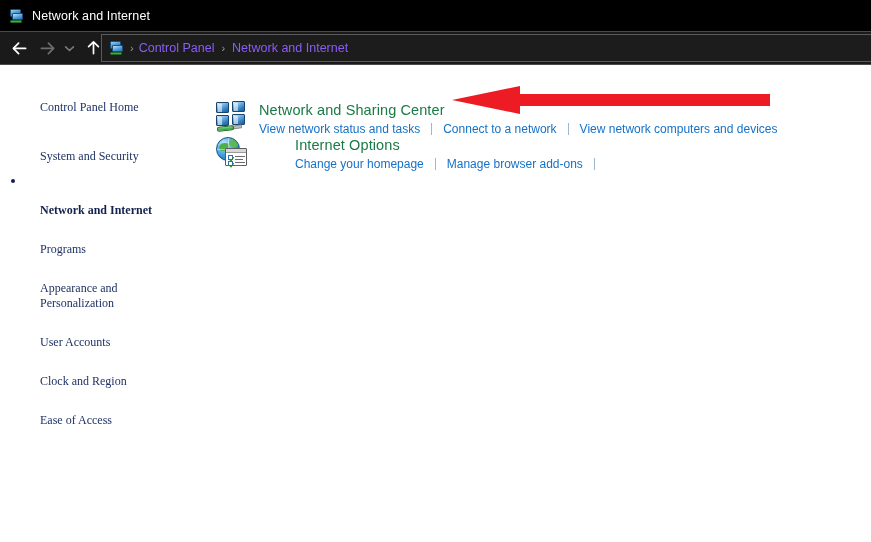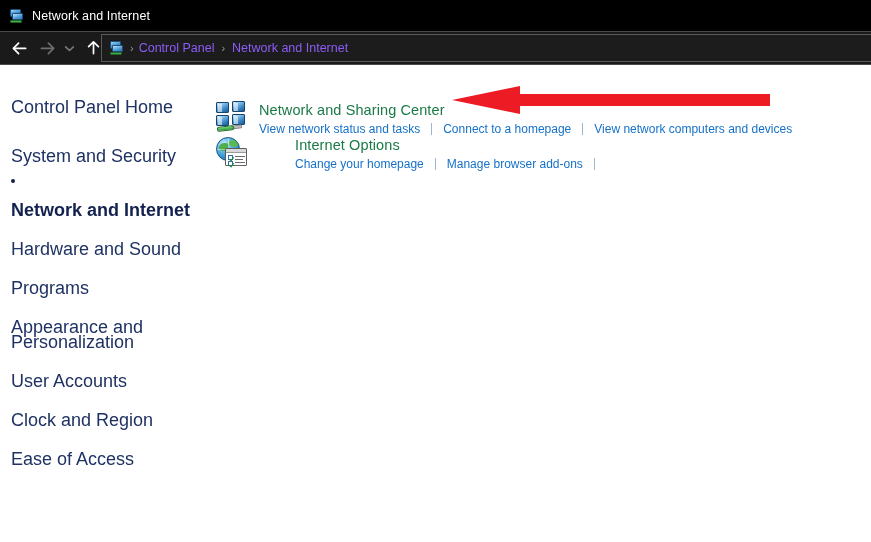--- a/index.html
+++ b/index.html
@@ -129,26 +129,27 @@
   #sidebar {
     position: absolute;
     left: 0;
     top: 66px;
     width: 205px;
     padding-top: 19px;
     box-sizing: border-box;
   }
   .side-item {
     position: relative;
-    font-size: 18px;
+    font-size: 12px;
     color: #1f3264;
     line-height: 15px;
-    padding-left: 11px;
+    padding-left: 40px;
     margin-bottom: 9px;
     white-space: pre-line;
+    font-family: Liberation Serif, serif;
   }
   .side-item.gap-after { margin-bottom: 19px; }
   .side-item.current {
     font-weight: bold;
     color: #12214f;
   }
   .side-bullet {
     position: absolute;
     left: 11px;
     top: 6px;
@@ -413,23 +414,20 @@
 
   <div class="side-item">
     <span>System and Security</span>
   </div>
 
   <div class="side-item current">
     <span class="side-bullet"></span>
     <span>Network and Internet</span>
   </div>
 
-  <div class="side-item">
-    <span>Hardware and Sound</span>
-  </div>
 
   <div class="side-item">
     <span>Programs</span>
   </div>
 
   <div class="side-item">
     <span>Appearance and
 Personalization</span>
   </div>
 
@@ -455,21 +453,21 @@
       <span class="mon m3"></span>
       <span class="mon m4"></span>
       <span class="cable2"></span>
       <span class="cable"></span>
     </div>
     <div class="cat-body">
       <div class="cat-title">Network and Sharing Center</div>
       <div class="cat-links">
         <span class="cat-link">View network status and tasks</span>
         <span class="link-sep"></span>
-        <span class="cat-link">Connect to a homepage</span>
+        <span class="cat-link">Connect to a network</span>
         <span class="link-sep"></span>
         <span class="cat-link">View network computers and devices</span>
       </div>
     </div>
   </div>
 
   <div class="category" id="cat-internet">
     <div class="cat-icon-wrap io-icon">
       <span class="globe">
         <span class="land-a"></span>

